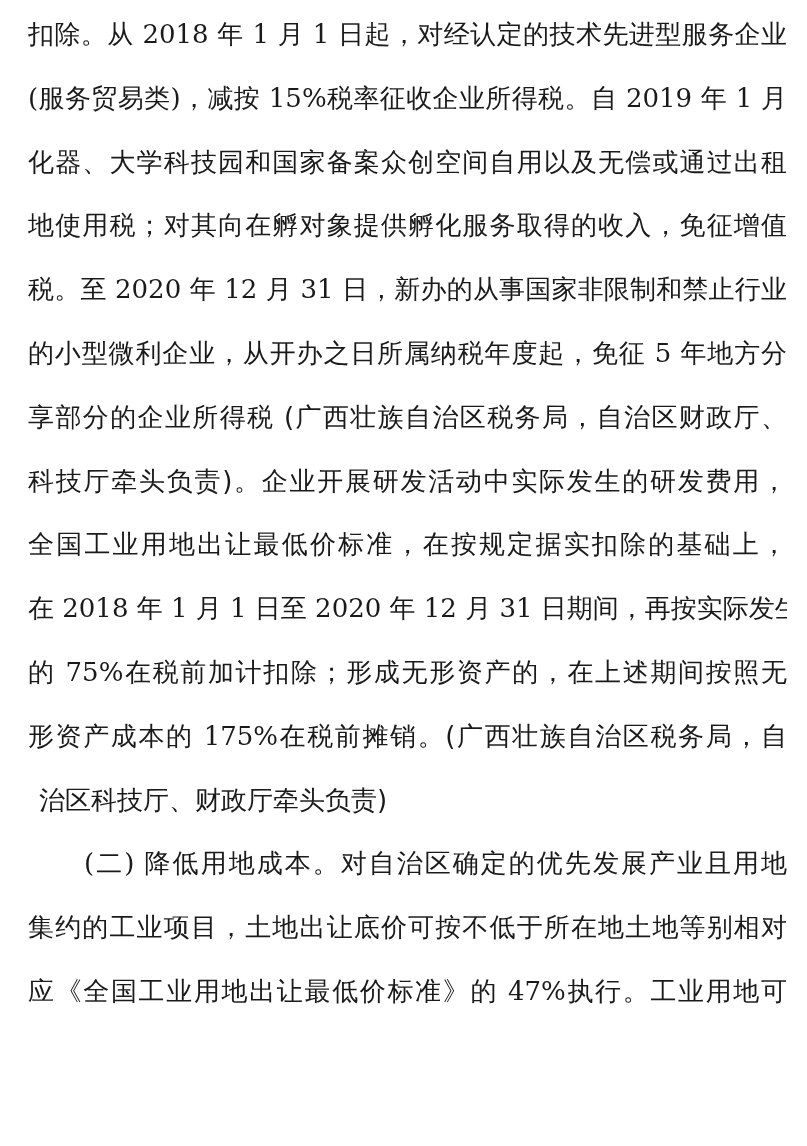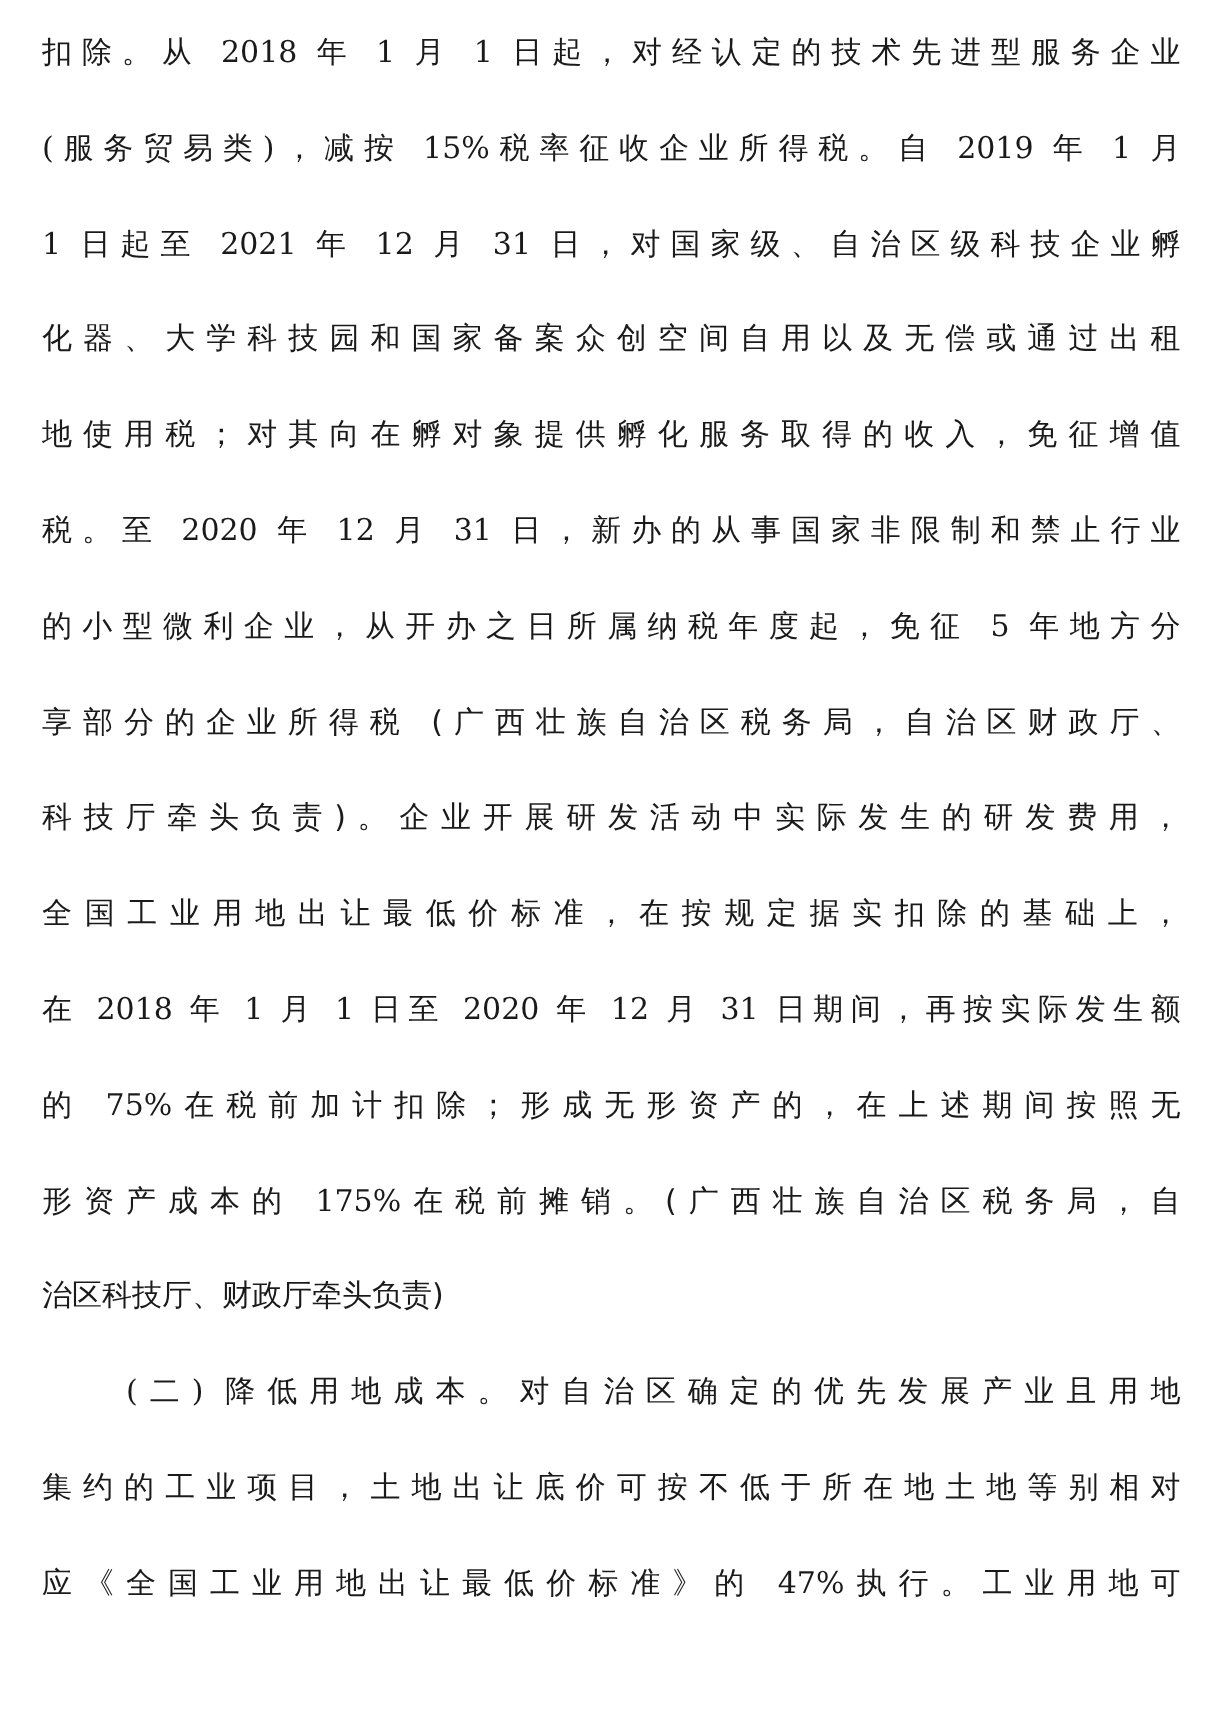--- a/index.html
+++ b/index.html
@@ -4,37 +4,36 @@
 <style>
   html, body { margin: 0; padding: 0; background: #ffffff; }
   body { width: 807px; height: 1146px; overflow: hidden; position: relative; }
   .page {
     position: absolute; left: 28px; top: 3px; width: 759px;
     font-family: "DejaVu Serif", "Liberation Serif", serif;
     color: #1a1a1a;
   }
   .line {
     height: 63.8px; line-height: 63.8px;
-    font-size: 20px;
+    font-size: 26px;
     white-space: nowrap;
     text-align: justify;
     text-align-last: justify;
     overflow: hidden;
   }
-  .line.last { text-align-last: left; }
+  .line.last { text-align-last: left; margin-left: 11px; }
   .indent { padding-left: 56px; }
   .bold { font-family: "DejaVu Sans", "Liberation Sans", sans-serif; font-weight: normal; }
 </style>
 </head>
 <body>
 
 <div class="page">
   <div class="line"><span>扣除。从 2018 年 1 月 1 日起，对经认定的技术先进型服务企业</span></div>
   <div class="line"><span>(服务贸易类)，减按 15%税率征收企业所得税。自 2019 年 1 月</span></div>
-  <div class="line"><span>1 日起至 2021 年 12 月 31 日，对国家级、自治区级科技企业孵</span></div>
   <div class="line"><span>化器、大学科技园和国家备案众创空间自用以及无偿或通过出租</span></div>
   <div class="line"><span>地使用税；对其向在孵对象提供孵化服务取得的收入，免征增值</span></div>
   <div class="line"><span>税。至 2020 年 12 月 31 日，新办的从事国家非限制和禁止行业</span></div>
   <div class="line"><span>的小型微利企业，从开办之日所属纳税年度起，免征 5 年地方分</span></div>
   <div class="line"><span>享部分的企业所得税 </span><span class="bold">(广西壮族自治区税务局，自治区财政厅、</span></div>
   <div class="line"><span class="bold">科技厅牵头负责)</span><span>。企业开展研发活动中实际发生的研发费用，</span></div>
   <div class="line"><span>全国工业用地出让最低价标准，在按规定据实扣除的基础上，</span></div>
   <div class="line"><span>在 2018 年 1 月 1 日至 2020 年 12 月 31 日期间，再按实际发生额</span></div>
   <div class="line"><span>的 75%在税前加计扣除；形成无形资产的，在上述期间按照无</span></div>
   <div class="line"><span>形资产成本的 175%在税前摊销。</span><span class="bold">(广西壮族自治区税务局，自</span></div>

